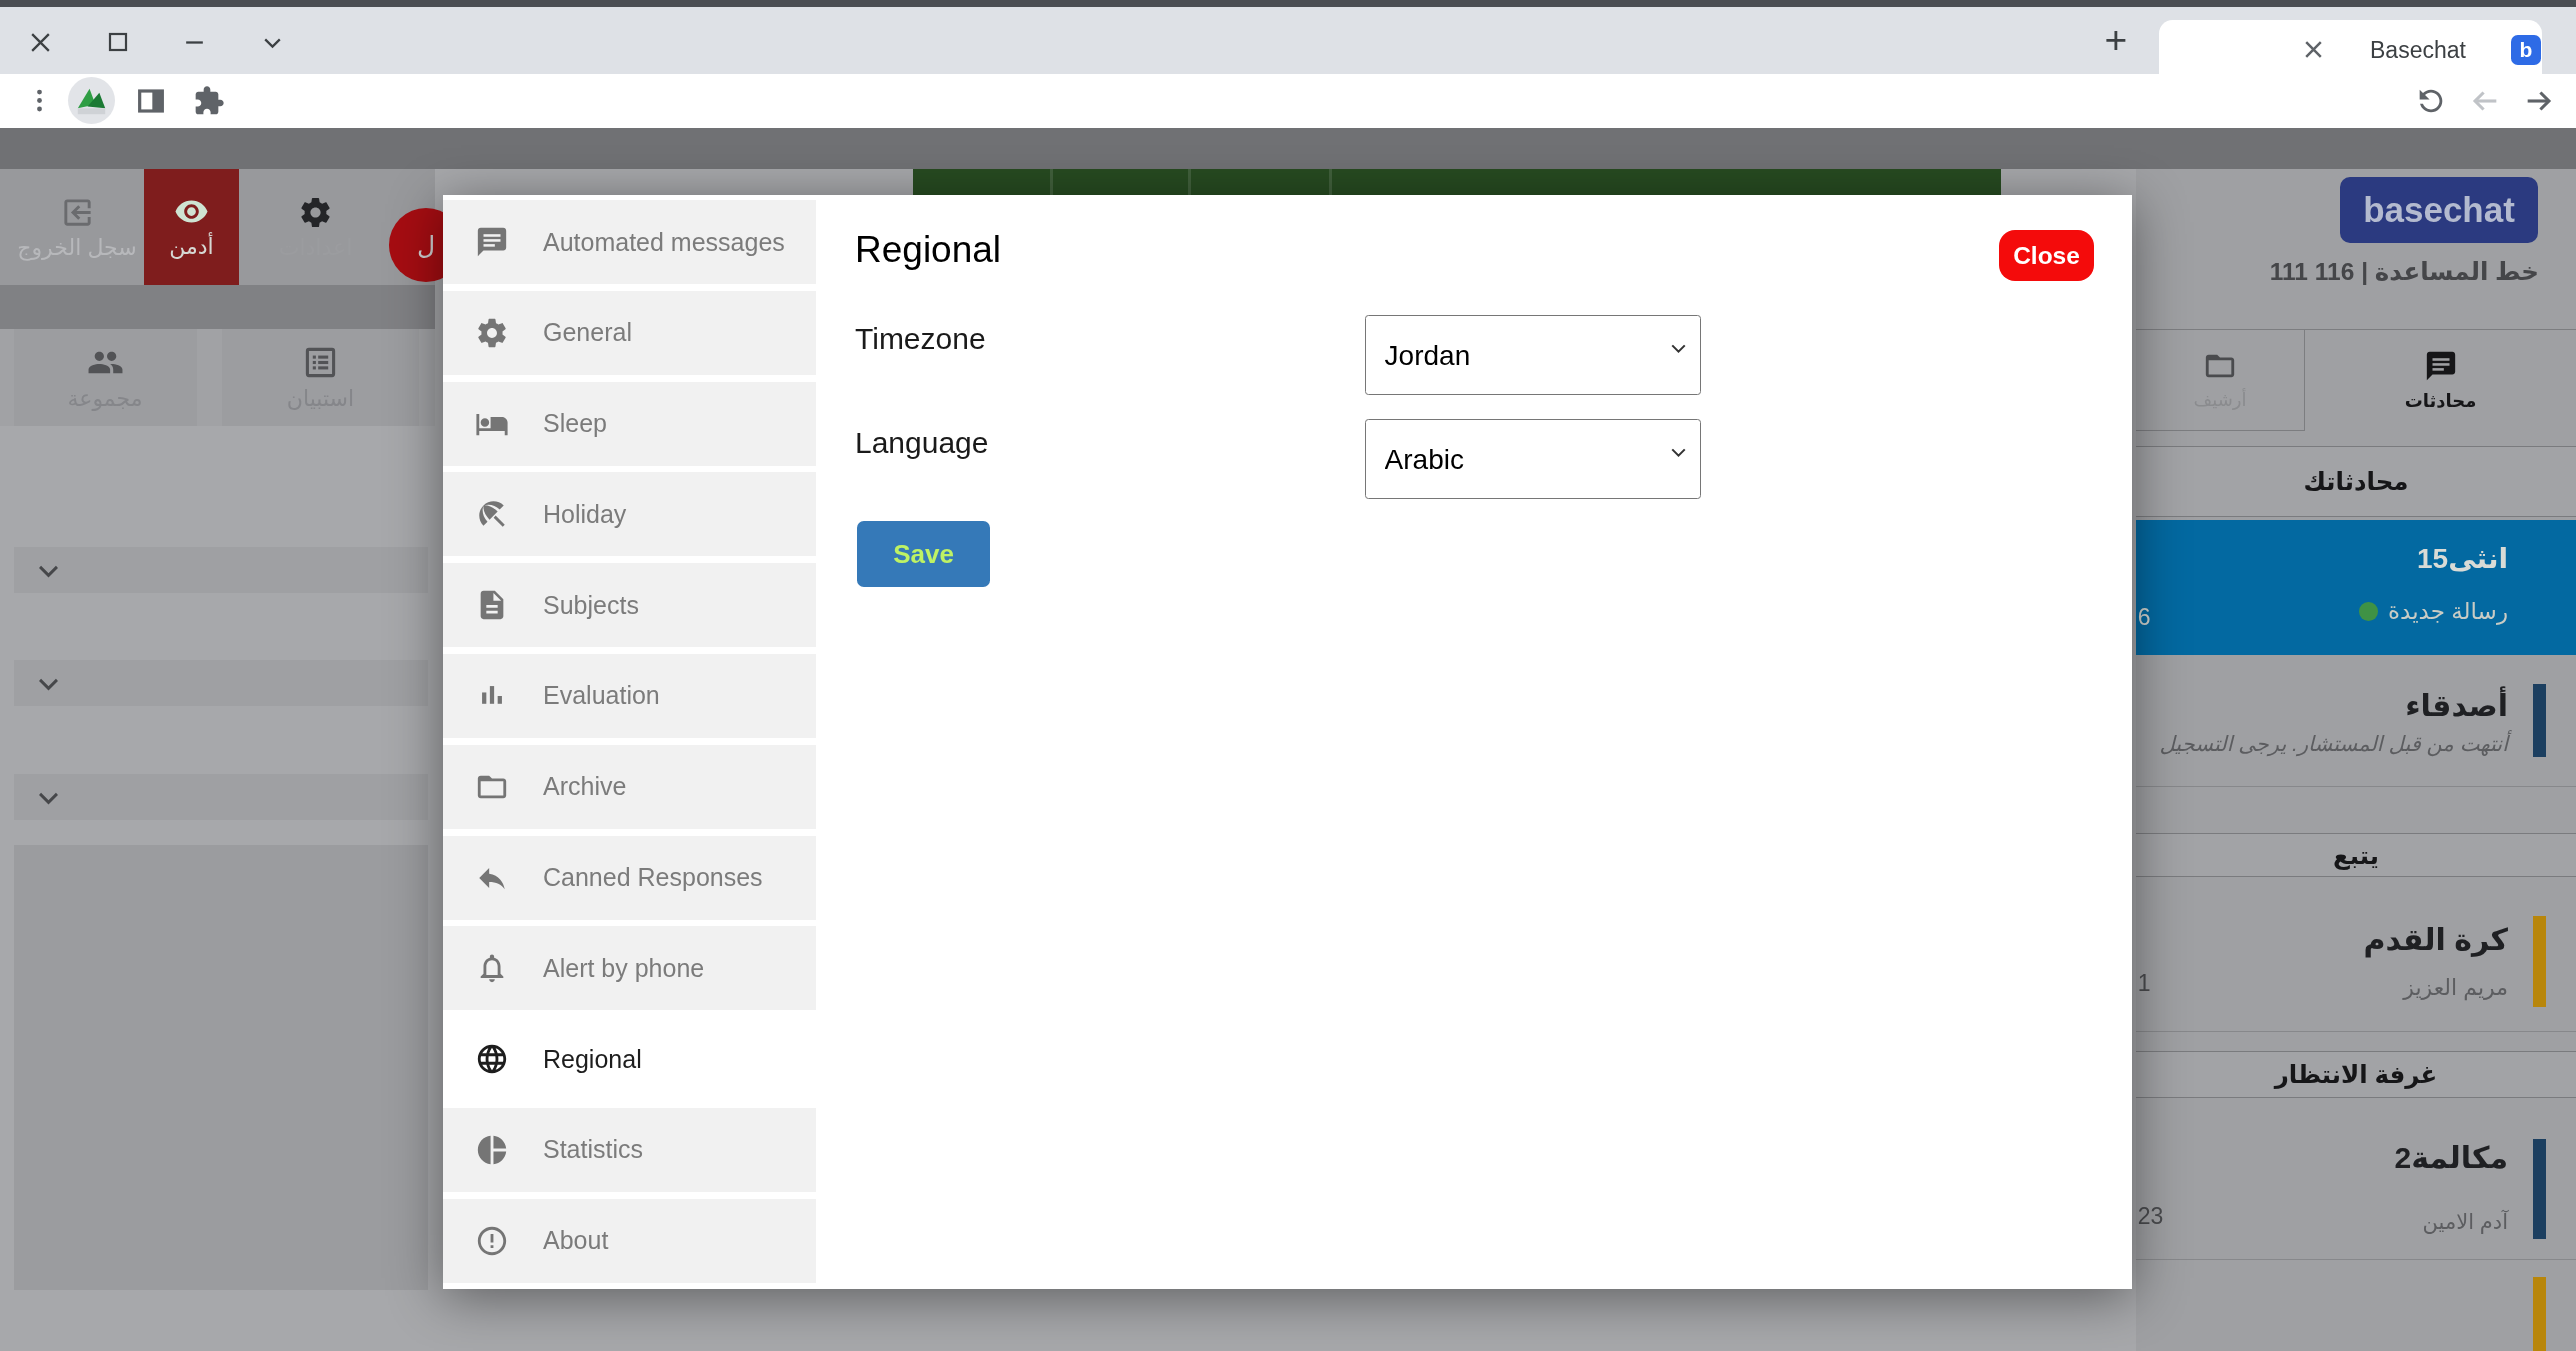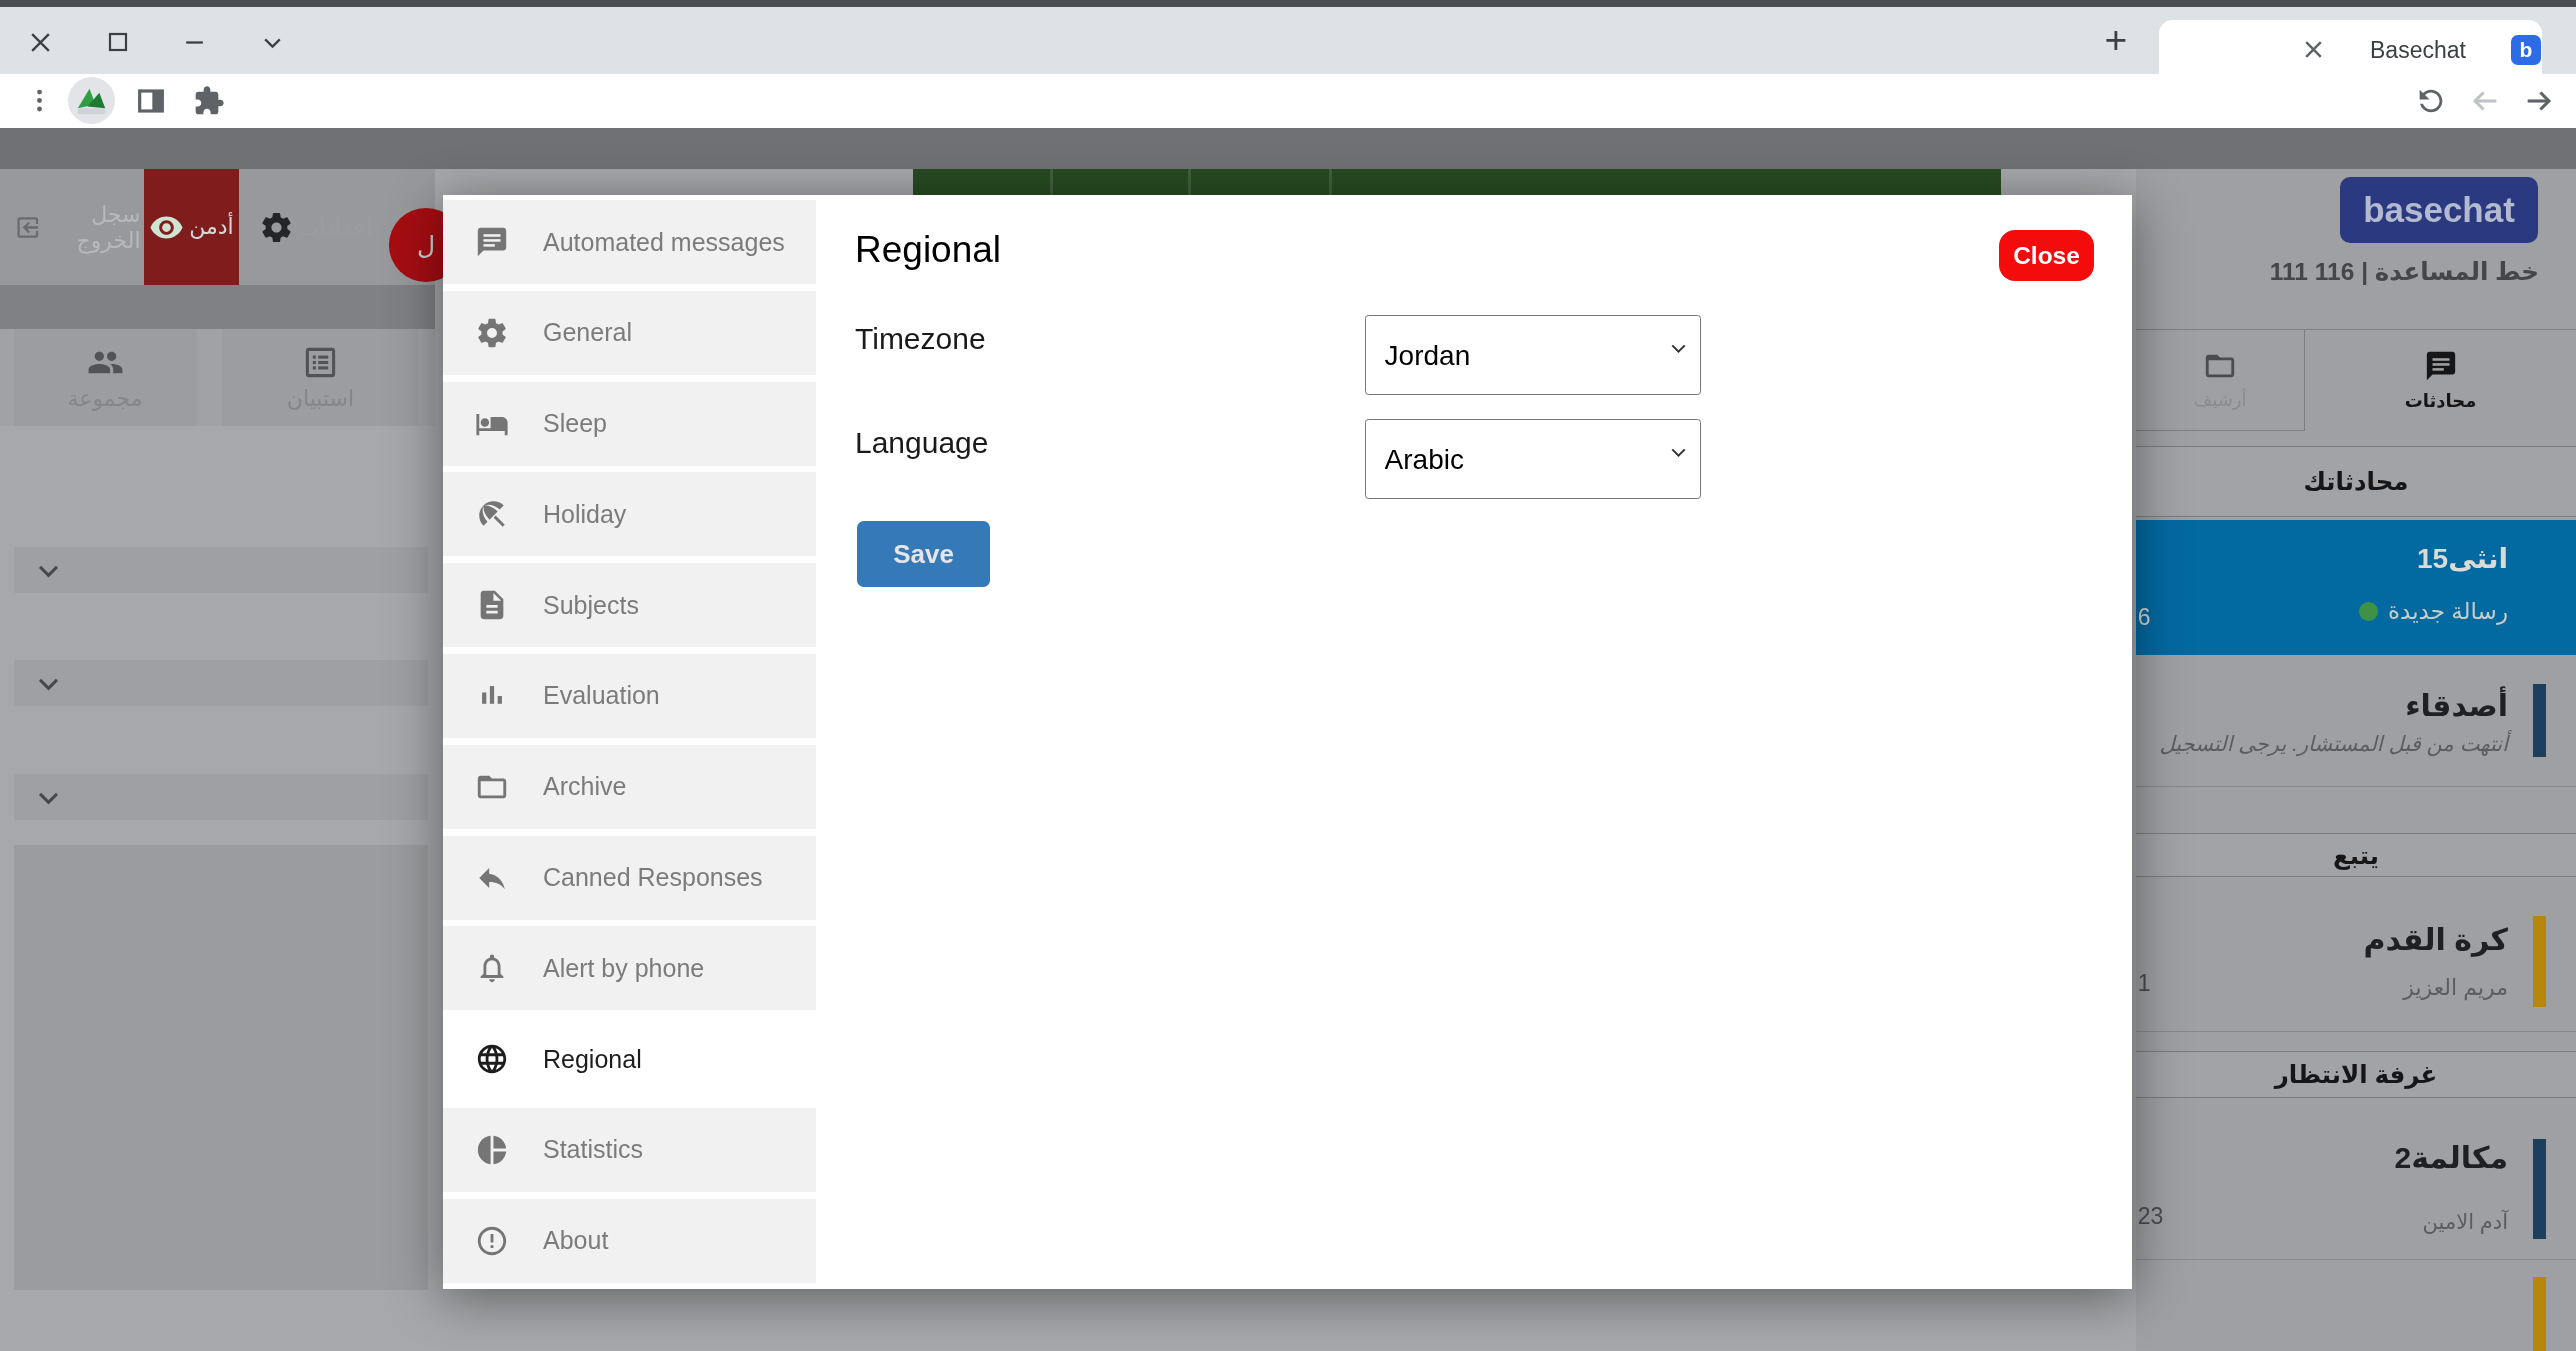--- a/index.html
+++ b/index.html
@@ -17,21 +17,21 @@
   .favicon{width:30px;height:30px;border-radius:6.8px;background:#2e6be6;color:#fff;
            display:flex;align-items:center;justify-content:center;font-size:21px;font-weight:bold}
   .toolbar{left:0;top:74px;width:2576px;height:54px;background:#ffffff;border-bottom:1.7px solid #d8dbdf}
   .omnibox{left:243px;top:78px;width:2162px;height:46px;background:#f0f2f4;border-radius:23px}
   .urltext{font-size:26px;white-space:nowrap}
   .url-domain{color:#202124}
   .url-path{color:#474a4e}
   
   .strip1{left:0;top:128px;width:2576px;height:41px;background:#707174}
   .row1strip{left:0;top:169px;width:435px;height:116px;background:#98999c}
-  .bgbtn{display:flex;align-items:center;justify-content:center;gap:5px}
+  .bgbtn{display:flex;flex-direction:column;align-items:center;justify-content:center;gap:5px}
   .bgbtn .lbl{font-size:22px;color:#b7b8bb}
   .greenbtn{background:#7f1d1d}
   .greenbtn .lbl{color:#d6d8d3}
   .band{left:0;top:285px;width:435px;height:45px;background:#808184}
   .row2strip{left:0;top:329px;width:435px;height:97px;background:#a1a2a5}
   .tile{top:329px;height:97px;background:#9c9da0;display:flex;flex-direction:column;align-items:center;justify-content:center;gap:5px}
   .tile .lbl{font-size:22px;color:#85868a}
   .leftbg{left:0;top:427px;width:435px;height:925px;background:#a7a8ab}
   .accordion{left:13.5px;width:414px;height:46px;background:#9fa0a3;display:flex;align-items:center;padding-left:20px;box-sizing:border-box}
   .bigpanel{left:13.5px;top:845px;width:414px;height:445px;background:#9b9c9f}
@@ -67,21 +67,21 @@
   .m-item.active svg{fill:#1d1d1d}
   .mtitle{left:412px;top:34px;font-size:37px;color:#000}
   .closebtn{left:1556px;top:35px;width:95px;height:51px;background:#f40b0b;border:none;border-radius:16px;
             color:#fff;font-size:24.5px;font-weight:bold;font-family:inherit;cursor:pointer}
   .flabel{left:412px;font-size:30px;color:#1a1a1a}
   .selwrap{left:922px;width:336px;height:80px}
   .selwrap select{width:100%;height:100%;appearance:none;-webkit-appearance:none;background:#fff;
             border:1.7px solid #767676;border-radius:3.4px;font-size:28px;color:#000;padding-left:18.6px;font-family:inherit}
   .selwrap .chev{position:absolute;right:10px;top:21px;pointer-events:none}
   .savebtn{left:414px;top:326px;width:133px;height:66px;background:#3579b8;border:none;border-radius:6.8px;
-           color:#e5e5e5;font-size:26px;font-weight:bold;font-family:inherit;cursor:pointer}
+           color:#bef264;font-size:26px;font-weight:bold;font-family:inherit;cursor:pointer}
 </style>
 </head>
 <body>
 
 <div class="abs frame-top"></div>
 <div class="abs titlebar">
   <div class="abs winbtn" style="left:15px">
     <svg width="25" height="25" viewBox="0 0 24 24">
         <path d="M4 4 L20 20 M20 4 L4 20" stroke="#3c4043" stroke-width="2.2" fill="none"></path>
       </svg>

